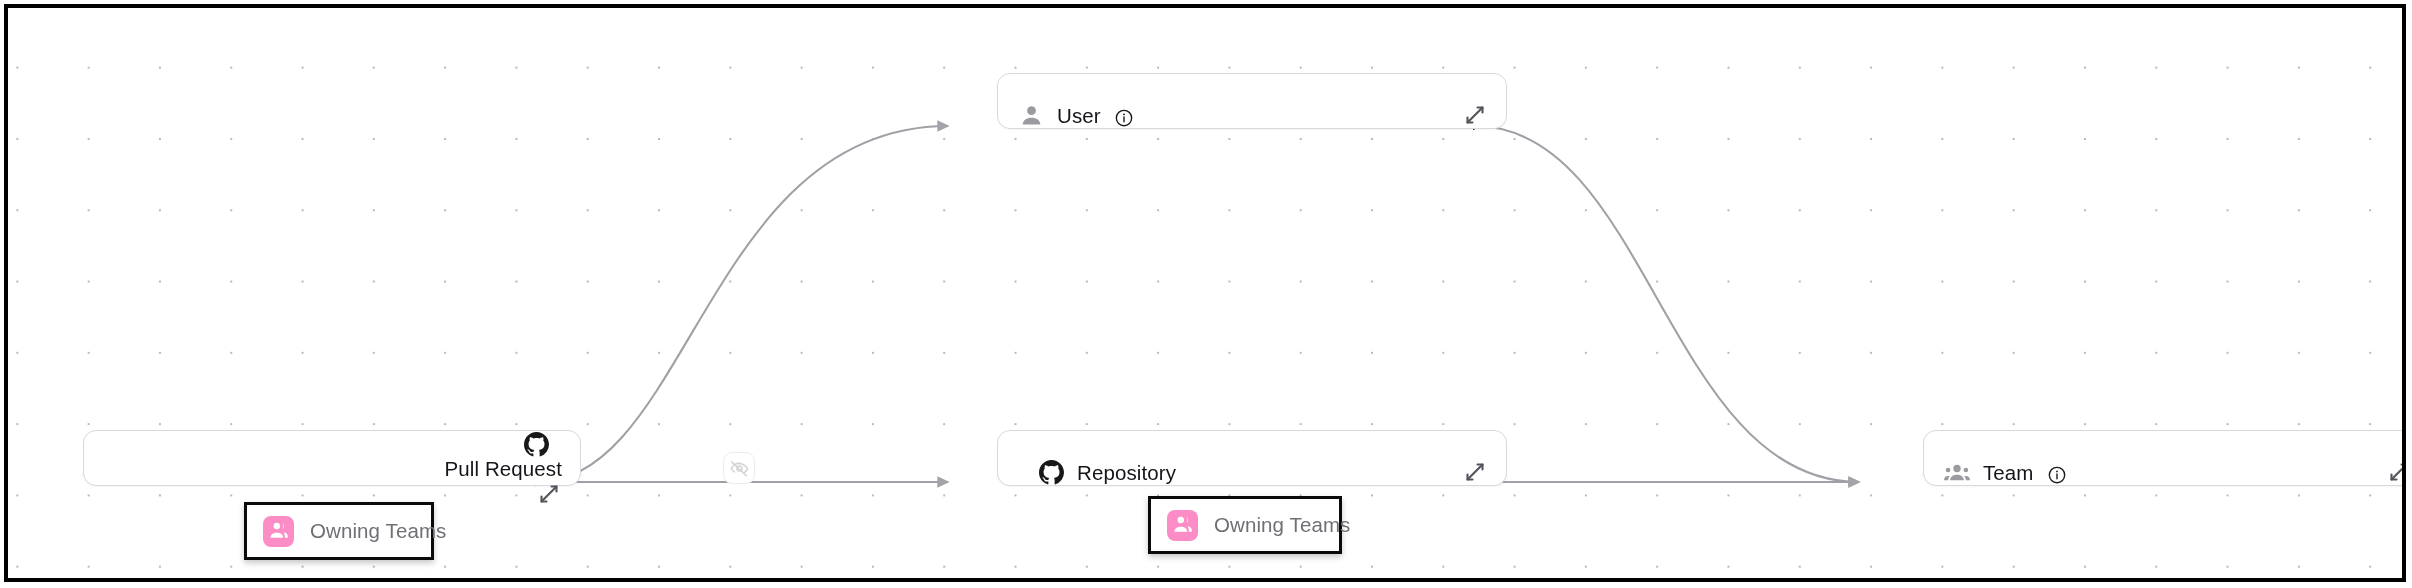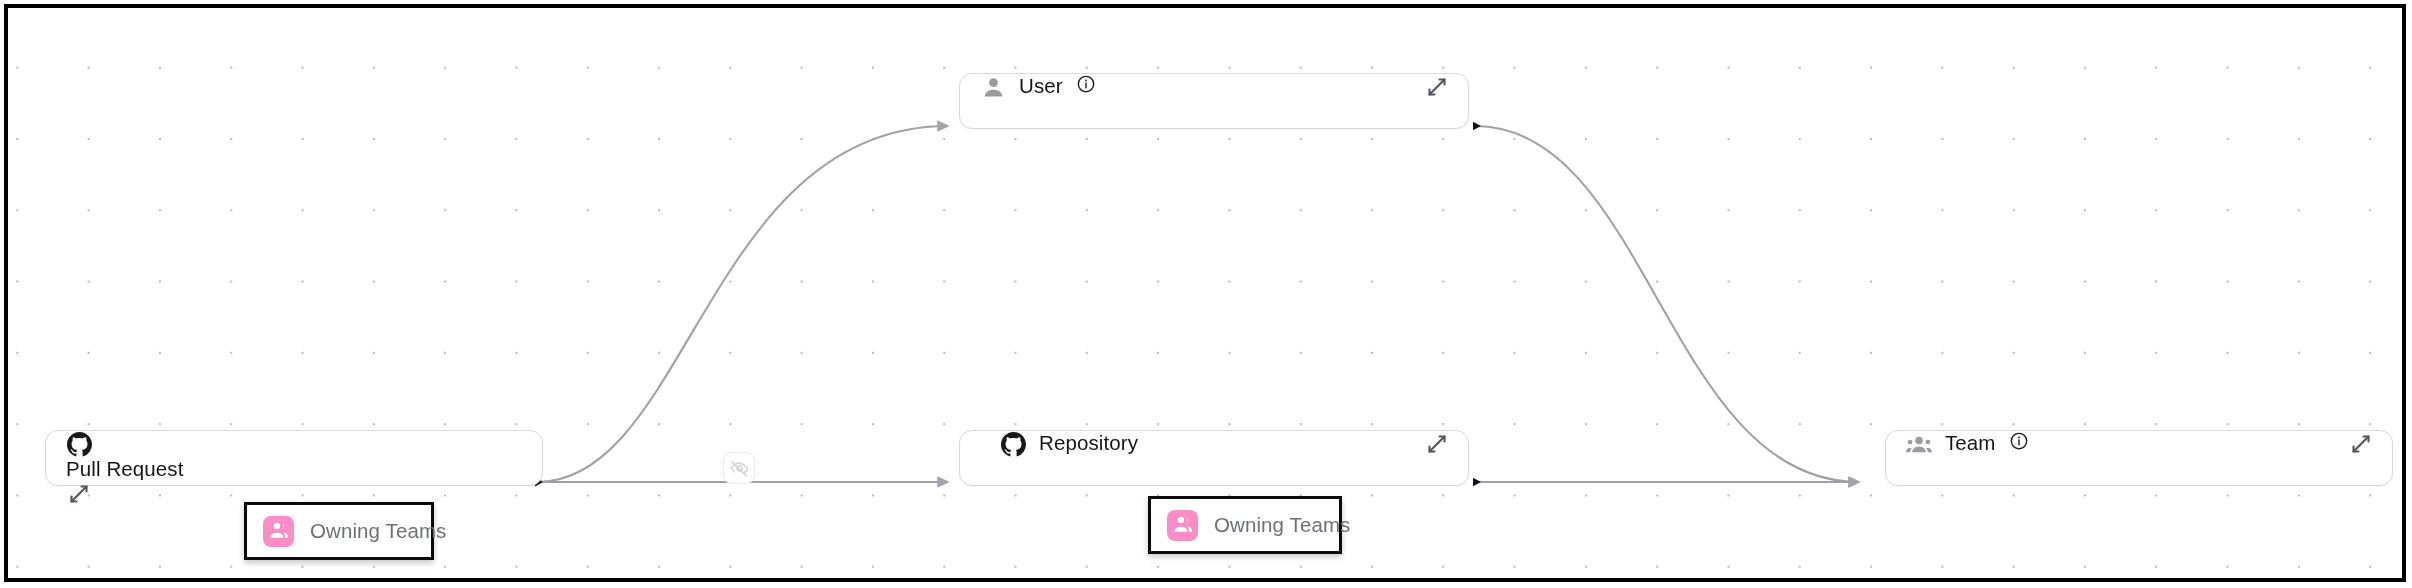--- a/index.html
+++ b/index.html
@@ -45,23 +45,24 @@
 
   
   .node {
     position: absolute;
     box-sizing: border-box;
     background: #ffffff;
     border: 1.5px solid #d9d9dd;
     border-radius: 13px;
     height: 56px;
     display: flex;
-    align-items: flex-start;
+    align-items: flex-end;
     padding: 0 18px 0 20px;
     box-shadow: 0 1px 2px rgba(16,17,26,0.04);
+    margin-left: 38px;
   }
   .node-icon {
     flex: 0 0 auto;
     display: flex;
     align-items: center;
     justify-content: center;
     width: 26px;
     height: 26px;
     margin-right: 13px;
   }

